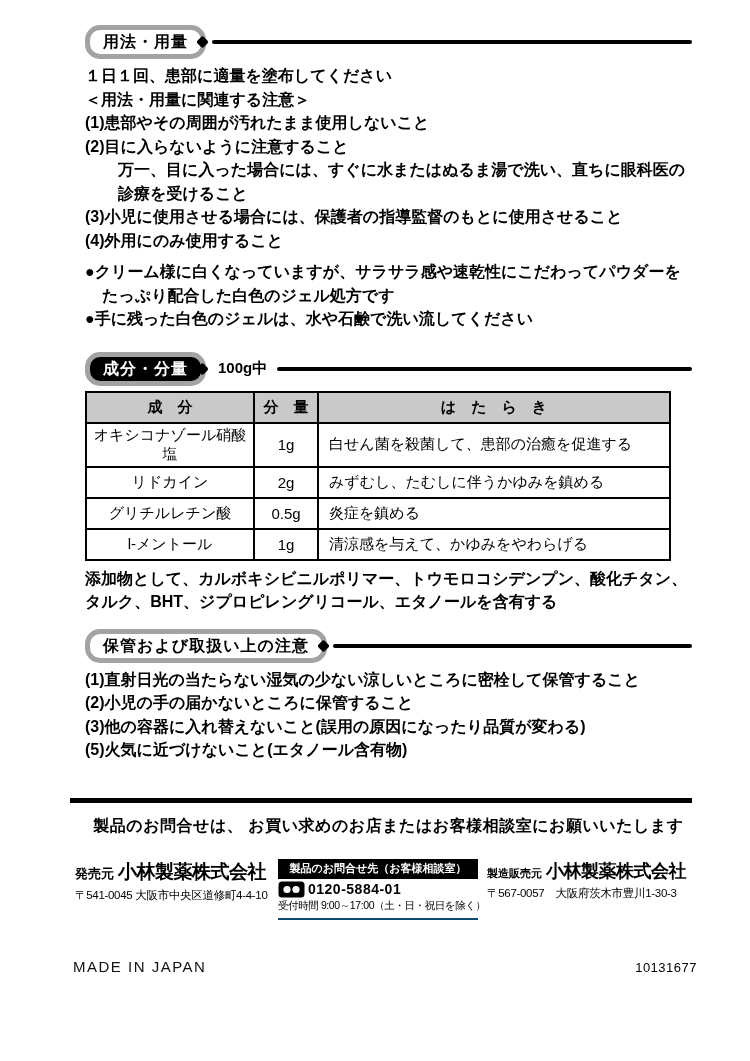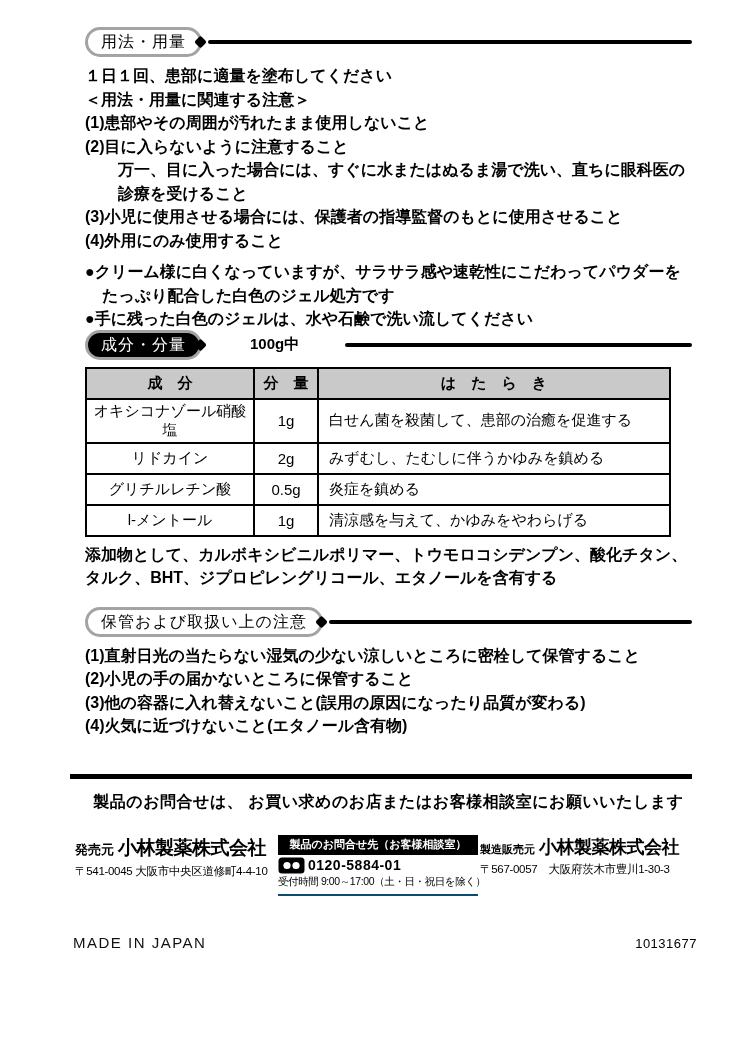--- a/index.html
+++ b/index.html
@@ -11,23 +11,23 @@
     color:#000;
     -webkit-font-smoothing:antialiased;
   }
   .content{width:607px;}
 
   
   .sec-head{display:flex;align-items:center;height:28px;}
   .pill{
     position:relative;
     display:inline-flex;align-items:center;justify-content:center;
-    border:3px solid #a3a3a3;border-radius:15px;
+    border:5px solid #a3a3a3;border-radius:15px;
     background:#fff;color:#000;
-    font-size:16px;font-weight:normal;letter-spacing:1px;
+    font-size:16px;font-weight:bold;letter-spacing:1px;
     padding:1px 13px 2px;height:21px;line-height:21px;
     white-space:nowrap;z-index:1;text-align:right;
   }
   .pill::after{
     content:"";position:absolute;right:-6px;top:50%;
     width:9px;height:9px;background:#000;
     transform:translateY(-50%) rotate(45deg);border-radius:2px;z-index:-1;
   }
   .pill.solid{background:#000;color:#fff;}
   .head-suffix{font-size:15px;font-weight:bold;margin:0 10px 0 12px;white-space:nowrap;}
@@ -47,21 +47,21 @@
   col.c1{width:168px;} col.c2{width:64px;} col.c3{width:352px;}
 
   
   .big-rule{height:5px;background:#000;margin:36px 0 0 -15px;width:622px;}
   .inquiry{font-size:16px;font-weight:bold;text-align:center;margin-top:13px;letter-spacing:0.5px;}
 
   
   .contact{display:flex;margin-top:22px;margin-left:-10px;width:632px;}
   .c-left{width:200px;}
   .c-mid{width:200px;margin-left:3px;}
-  .c-right{flex:1;margin-left:2px;}
+  .c-right{flex:1;margin-left:9px;}
   .seller-line{white-space:nowrap;}
   .small-label{font-size:13px;font-weight:bold;margin-right:4px;}
   .company{font-size:19px;font-weight:bold;letter-spacing:-0.5px;text-align:right;}
   .c-right .small-label{font-size:11px;}
   .c-right .company{font-size:18px;}
   .addr{font-size:11.5px;margin-top:3px;letter-spacing:-0.3px;white-space:nowrap;}
   .inq-bar{background:#000;color:#fff;font-size:11px;font-weight:bold;
            text-align:center;padding:2px 0 3px;white-space:nowrap;}
   .phone-row{display:flex;align-items:center;margin-top:2px;}
   .freedial{width:27px;height:17px;margin-right:3px;flex:none;}
@@ -88,21 +88,21 @@
   <div class="para">＜用法・用量に関連する注意＞</div>
   <div class="para">(1)患部やその周囲が汚れたまま使用しないこと</div>
   <div class="para">(2)目に入らないように注意すること</div>
   <div class="para sub-indent">万一、目に入った場合には、すぐに水またはぬるま湯で洗い、直ちに眼科医の診療を受けること</div>
   <div class="para">(3)小児に使用させる場合には、保護者の指導監督のもとに使用させること</div>
   <div class="para">(4)外用にのみ使用すること</div>
 
   <div class="para mt8 hang">●クリーム様に白くなっていますが、サラサラ感や速乾性にこだわってパウダーをたっぷり配合した白色のジェル処方です</div>
   <div class="para hang">●手に残った白色のジェルは、水や石鹸で洗い流してください</div>
 
-  <div class="sec-head" style="gap:36px;">
+  <div class="sec-head" style="margin-top:24px;">
     <span class="pill solid">成分・分量</span>
     <span class="head-suffix">100g中</span>
     <span class="rule" style="margin-left:0;"></span>
   </div>
   <table class="ing">
     <colgroup>
         <col class="c1">
         <col class="c2">
         <col class="c3">
       </colgroup>
@@ -136,21 +136,21 @@
     </table>
   <div class="para" style="margin-top:6px;">添加物として、カルボキシビニルポリマー、トウモロコシデンプン、酸化チタン、タルク、BHT、ジプロピレングリコール、エタノールを含有する</div>
 
   <div class="sec-head" style="margin-top:18px;">
     <span class="pill">保管および取扱い上の注意</span>
     <span class="rule"></span>
   </div>
   <div class="para mt8">(1)直射日光の当たらない湿気の少ない涼しいところに密栓して保管すること</div>
   <div class="para">(2)小児の手の届かないところに保管すること</div>
   <div class="para">(3)他の容器に入れ替えないこと(誤用の原因になったり品質が変わる)</div>
-  <div class="para">(4)火気に近づけないこと(エタノール含有物)</div>
+  <div class="para">(5)火気に近づけないこと(エタノール含有物)</div>
 
   <div class="big-rule"></div>
   <div class="inquiry">製品のお問合せは、 お買い求めのお店またはお客様相談室にお願いいたします</div>
 
   <div class="contact">
     <div class="c-left">
       <div class="seller-line">
         <span class="small-label">発売元</span><span class="company">小林製薬株式会社</span>
       </div>
       <div class="addr">〒541-0045 大阪市中央区道修町4-4-10</div>

